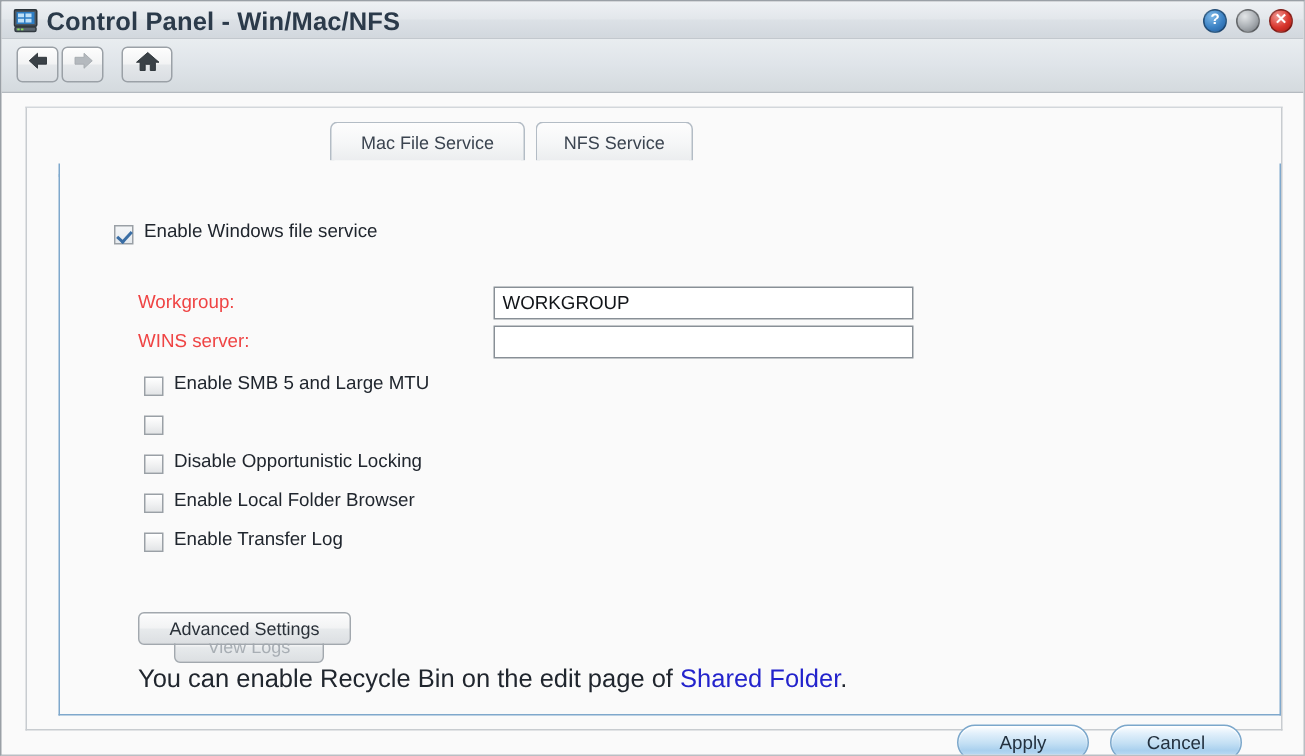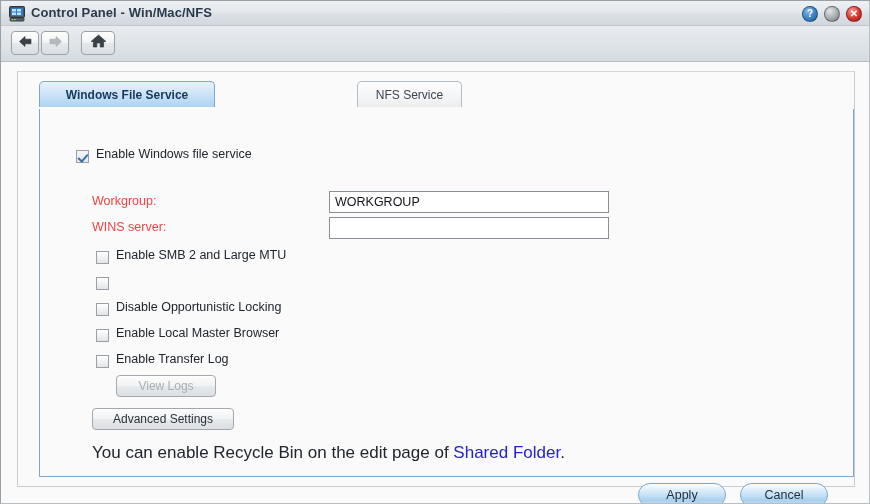--- a/index.html
+++ b/index.html
@@ -35,21 +35,21 @@
     box-sizing: border-box;
   }
   #app-icon {
     position: absolute;
     left: 8px; top: 4px;
     width: 17px; height: 17px;
   }
   #title-text {
     position: absolute;
     left: 30px; top: 4px;
-    font-size: 13px;
+    font-size: 17px;
     font-weight: bold;
     color: #2b3a4a;
     letter-spacing: .1px;
     white-space: nowrap;
   }
   .tb-btn {
     position: absolute;
     top: 5px;
     width: 16px; height: 16px;
     border-radius: 50%;
@@ -238,21 +238,21 @@
     box-shadow: inset 0 1px 0 rgba(255,255,255,.85);
     font-family: "Liberation Sans", sans-serif;
     font-size: 12px;
     box-sizing: border-box;
     display: flex;
     align-items: center;
     justify-content: center;
     white-space: nowrap;
   }
   .gbtn.enabled { color: #2a3139; cursor: pointer; }
-  .gbtn.disabled { color: #a8aeb4; cursor: default; }
+  .gbtn.disabled { color: #a8aeb4; cursor: default; margin-top: 45px; }
 
   
   #note {
     position: absolute;
     left: 52px; top: 334px;
     font-size: 17px;
     color: #20262e;
     white-space: nowrap;
   }
   #note a {
@@ -339,51 +339,51 @@
         <svg width="17" height="14" viewBox="0 0 17 14">
           <path d="M8.5 1 L16 7.5 L13.6 7.5 L13.6 13 L10.2 13 L10.2 8.9 L6.8 8.9 L6.8 13 L3.4 13 L3.4 7.5 L1 7.5 Z" fill="#3a4147" stroke="#2a3137" stroke-width="0.6" stroke-linejoin="round"></path>
         </svg>
       </span>
     </div>
   </div>
 
   <div id="panel">
 
     <div id="tabstrip">
-      <div class="tab active" id="tab-0">
-        <span>Windows File Service</span>
+      <div class="tab inactive" id="tab-1">
+        <span>Mac File Service</span>
       </div>
       <div class="tab inactive" id="tab-2">
         <span>NFS Service</span>
       </div>
       <div id="tab-underline"></div>
       <div id="tab-underline-left"></div>
     </div>
 
     <div id="form-area">
 
       <div class="cb checked" style="left:36px; top:41px;"></div>
       <span class="cb-text" style="left:56px; top:38px;">Enable Windows file service</span>
 
       <span class="row-label" style="left:52px; top:85px;">Workgroup:</span>
       <input class="tinput" style="top: 82px;" type="text" value="WORKGROUP">
 
       <span class="row-label" style="left:52px; top:111px;">WINS server:</span>
       <input class="tinput" style="top: 108px;" type="text" value="">
 
       <div class="cb" style="left:56px; top:142px;"></div>
-      <span class="cb-text" style="left:76px; top:139px;">Enable SMB 2 and Large MTU</span>
+      <span class="cb-text" style="left:76px; top:139px;">Enable SMB 5 and Large MTU</span>
 
       <div class="cb" style="left:56px; top:168px;"></div>
 
       <div class="cb" style="left:56px; top:194px;"></div>
       <span class="cb-text" style="left:76px; top:191px;">Disable Opportunistic Locking</span>
 
       <div class="cb" style="left:56px; top:220px;"></div>
-      <span class="cb-text" style="left:76px; top:217px;">Enable Local Master Browser</span>
+      <span class="cb-text" style="left:76px; top:217px;">Enable Local Folder Browser</span>
 
       <div class="cb" style="left:56px; top:246px;"></div>
       <span class="cb-text" style="left:76px; top:243px;">Enable Transfer Log</span>
 
       <div class="gbtn disabled" style="left:76px; top:266px; width:100px; height:22px;">
         <span>View Logs</span>
       </div>
 
       <div class="gbtn enabled" style="left:52px; top:299px; width:142px; height:22px;">
         <span>Advanced Settings</span>

